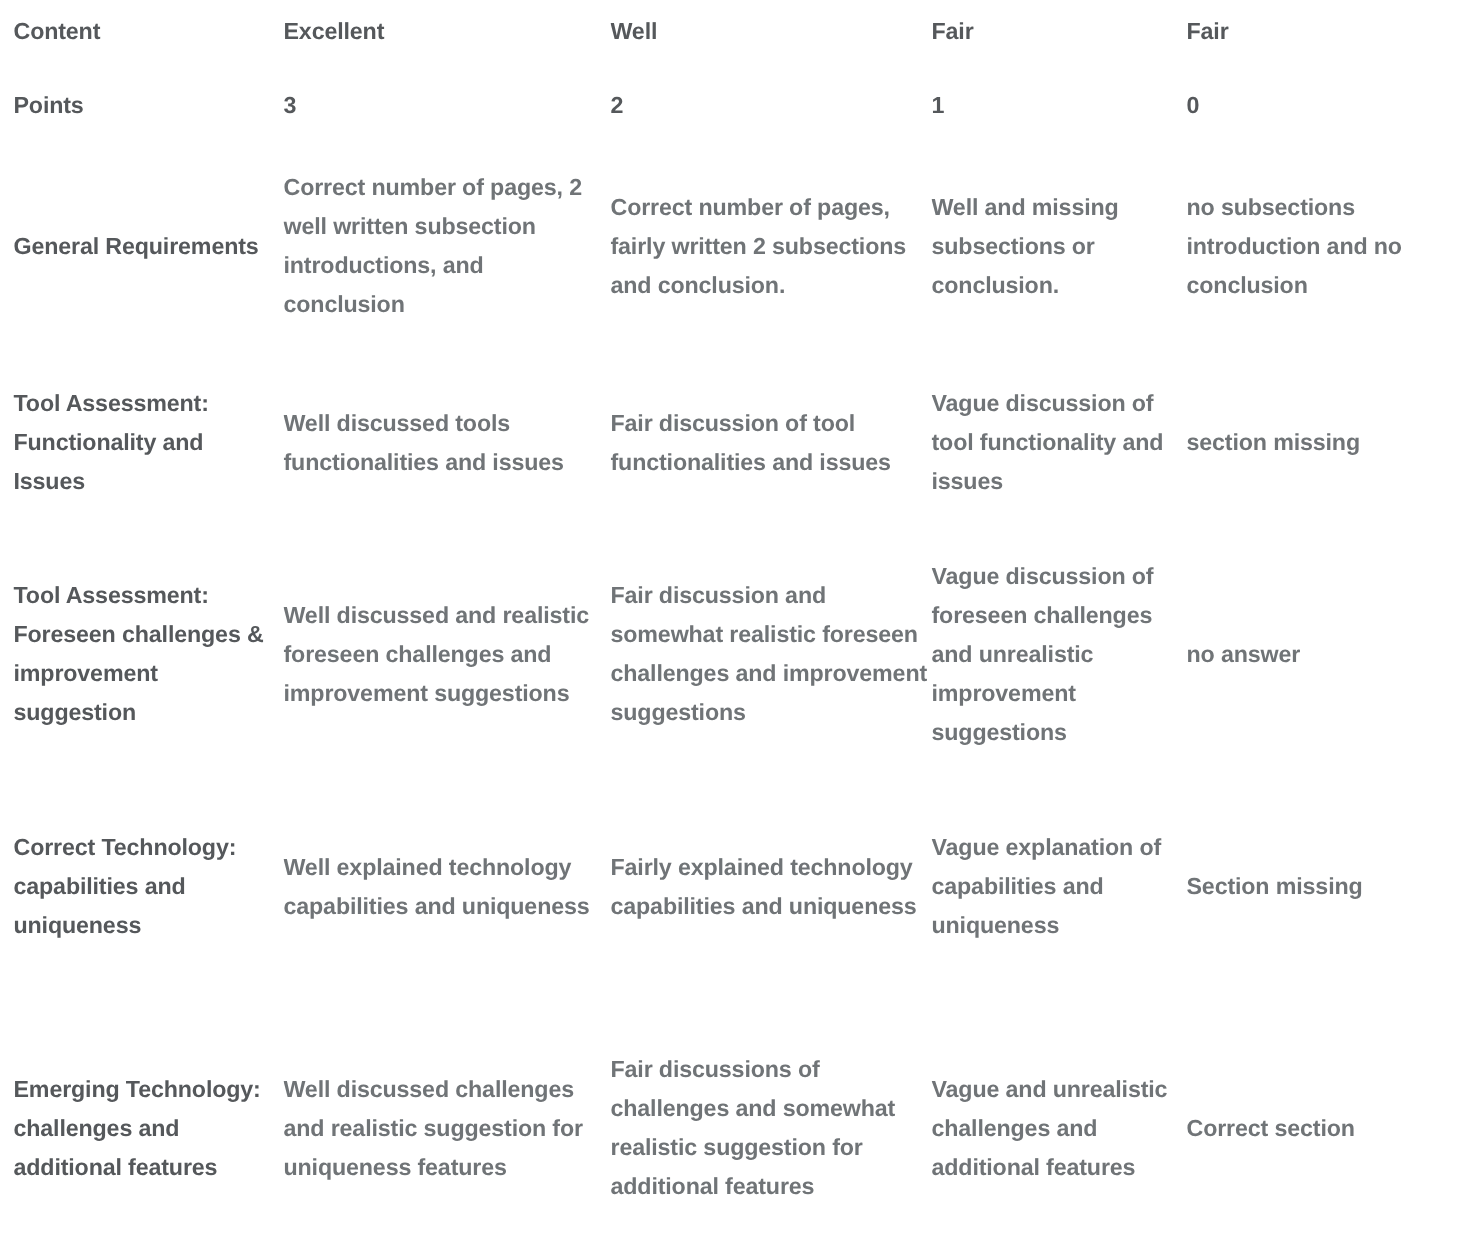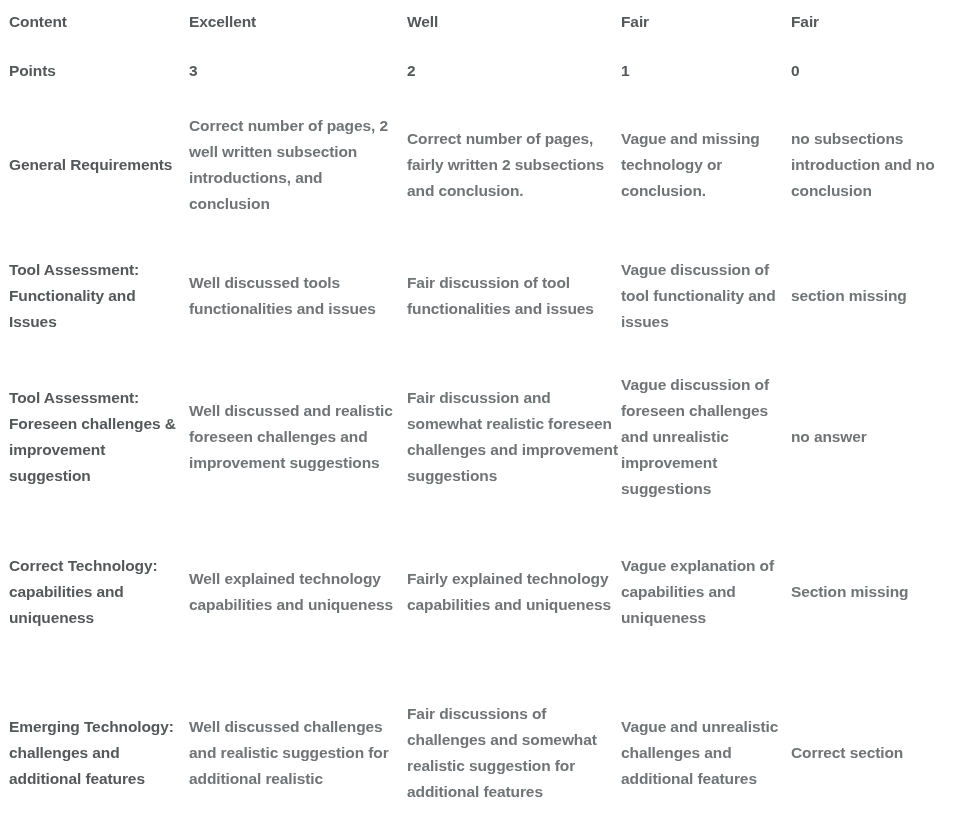--- a/index.html
+++ b/index.html
@@ -87,21 +87,21 @@
         <td>3</td>
         <td>2</td>
         <td>1</td>
         <td>0</td>
       </tr>
 
       <tr class="row-general">
         <th class="first">General Requirements</th>
         <td>Correct number of pages, 2 well written subsection introductions, and conclusion</td>
         <td>Correct number of pages, fairly written 2 subsections and conclusion.</td>
-        <td>Vague and missing technology or conclusion.</td>
+        <td>Well and missing subsections or conclusion.</td>
         <td>no subsections introduction and no conclusion</td>
       </tr>
 
       <tr class="row-toolfunc">
         <th class="first">Tool Assessment: Functionality and Issues</th>
         <td>Well discussed tools functionalities and issues</td>
         <td>Fair discussion of tool functionalities and issues</td>
         <td>Vague discussion of tool functionality and issues</td>
         <td>section missing</td>
       </tr>
@@ -117,20 +117,20 @@
       <tr class="row-emcap">
         <th class="first">Correct Technology: capabilities and uniqueness</th>
         <td>Well explained technology capabilities and uniqueness</td>
         <td>Fairly explained technology capabilities and uniqueness</td>
         <td>Vague explanation of capabilities and uniqueness</td>
         <td>Section missing</td>
       </tr>
 
       <tr class="row-emchal">
         <th class="first">Emerging Technology: challenges and additional features</th>
-        <td>Well discussed challenges and realistic suggestion for additional realistic</td>
+        <td>Well discussed challenges and realistic suggestion for uniqueness features</td>
         <td>Fair discussions of challenges and somewhat realistic suggestion for additional features</td>
         <td>Vague and unrealistic challenges and additional features</td>
         <td>Correct section</td>
       </tr>
     </tbody>
   </table>
 </div>
 
 </body></html>

